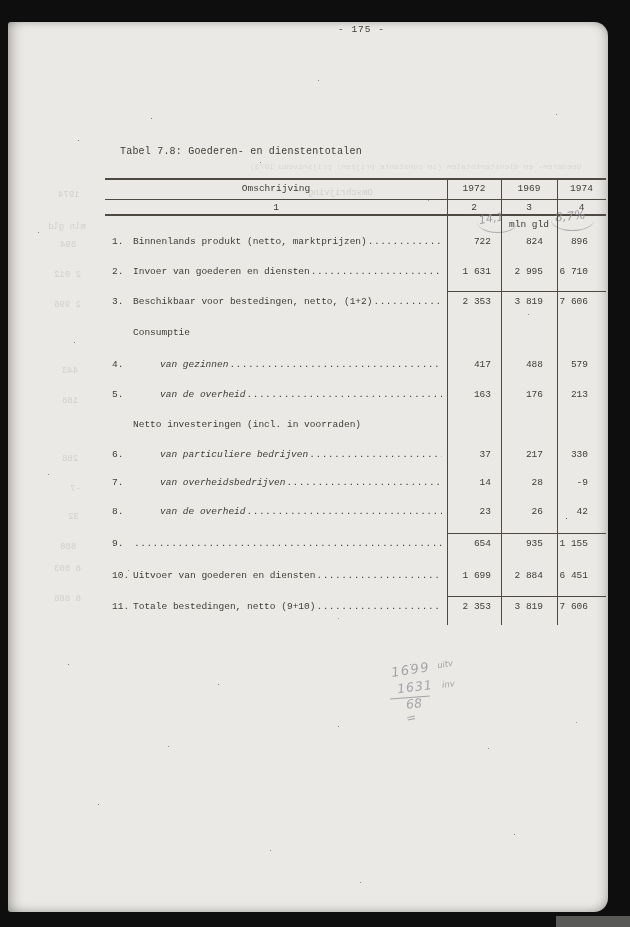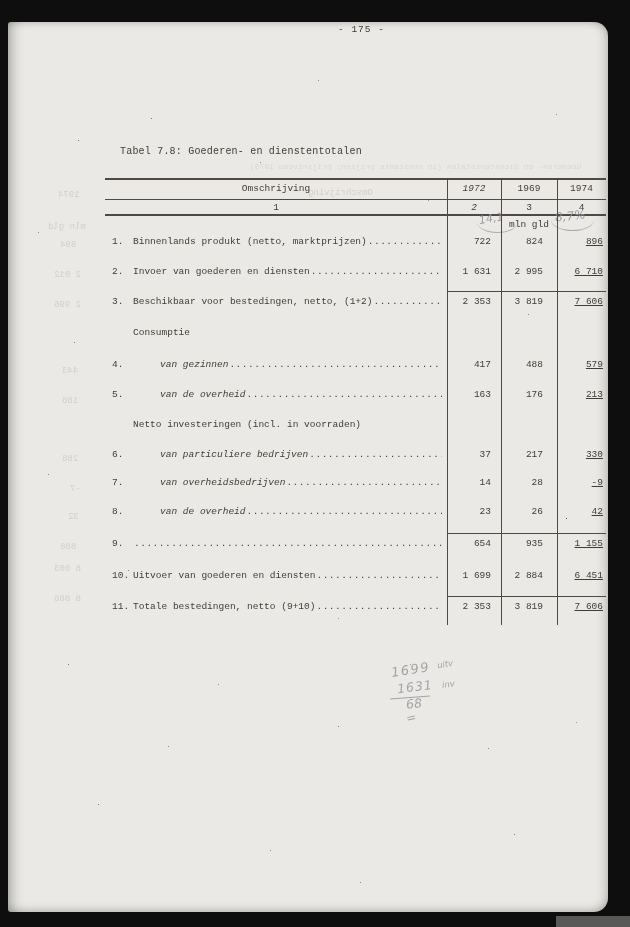--- a/index.html
+++ b/index.html
@@ -30,37 +30,37 @@
   .hline{position:absolute;left:0;width:501px;background:var(--line);}
   .h-top{top:0;height:2px;}
   .h-mid{top:21px;height:1px;}
   .h-under{top:36px;height:2px;}
   .vline{position:absolute;top:0;width:1px;height:447px;background:var(--line);}
   .v1{left:342px;} .v2{left:396px;} .v3{left:452px;}
   .hrow{position:absolute;left:0;width:501px;height:12px;}
   .years{top:5px;} .nums{top:24px;}
   .hdesc{position:absolute;left:0;width:342px;text-align:center;}
   .hy{position:absolute;text-align:center;}
-  .y1{left:342px;width:54px;font-style:italic;} .y2{left:396px;width:56px;} .y3{left:452px;width:49px;}
+  .y1{left:342px;width:54px;} .y2{left:396px;width:56px;} .y3{left:452px;width:49px;}
   .unit{position:absolute;left:398px;top:41px;width:52px;text-align:center;font-size:9.5px;}
   .pencil{position:absolute;color:var(--pencil);font-family:"DejaVu Sans",sans-serif;font-style:italic;opacity:.9;}
   .p-left{left:374px;top:35px;font-size:11px;transform:rotate(-9deg);}
   .p-right{left:450px;top:32px;font-size:12px;transform:rotate(-6deg);}
   .arc{position:absolute;height:10px;border-bottom:1.2px solid var(--pencil);border-radius:0 0 50% 50%/0 0 100% 100%;opacity:.75;}
   .arc1{left:372px;top:44px;width:41px;}
   .arc2{left:446px;top:42px;width:43px;}
   .trow{position:absolute;left:0;width:501px;height:12px;}
   .theading{}
   .desc{position:absolute;left:7px;top:0;width:330px;display:flex;align-items:baseline;white-space:nowrap;overflow:hidden;}
   .rnum{flex:0 0 21px;}
   .rlabel{flex:0 0 auto;}
   .rlabel.ind{padding-left:27px;font-style:italic;}
   .dots{flex:1 1 auto;overflow:hidden;letter-spacing:.5px;margin-left:1px;}
   .val{position:absolute;top:0;width:62px;text-align:right;white-space:pre;}
-  .v0{right:115px;} .vv1{right:63px;} .vv2{right:3px;text-decoration:underline;}
+  .v0{right:115px;} .vv1{right:63px;} .vv2{right:18px;}
   .sline{position:absolute;left:342px;width:159px;height:1px;background:var(--line);}
   
   .calc{position:absolute;left:377px;top:618px;width:120px;height:100px;color:var(--pencil);font-family:"DejaVu Sans",sans-serif;font-style:italic;opacity:.85;}
   .calc span{position:absolute;display:block;}
   .c1{left:6px;top:22px;font-size:13px;letter-spacing:1.5px;transform:rotate(-9deg);}
   .c1l{left:52px;top:19px;font-size:8.5px;transform:rotate(-10deg);}
   .c2{left:12px;top:39px;font-size:12.5px;letter-spacing:1px;transform:rotate(-7deg);}
   .c2l{left:57px;top:39px;font-size:8.5px;transform:rotate(-6deg);}
   .cline{position:absolute;left:5px;top:57px;width:40px;height:1.3px;background:var(--pencil);transform:rotate(-4deg);}
   .c3{left:21px;top:56px;font-size:12.5px;transform:rotate(-6deg);}

